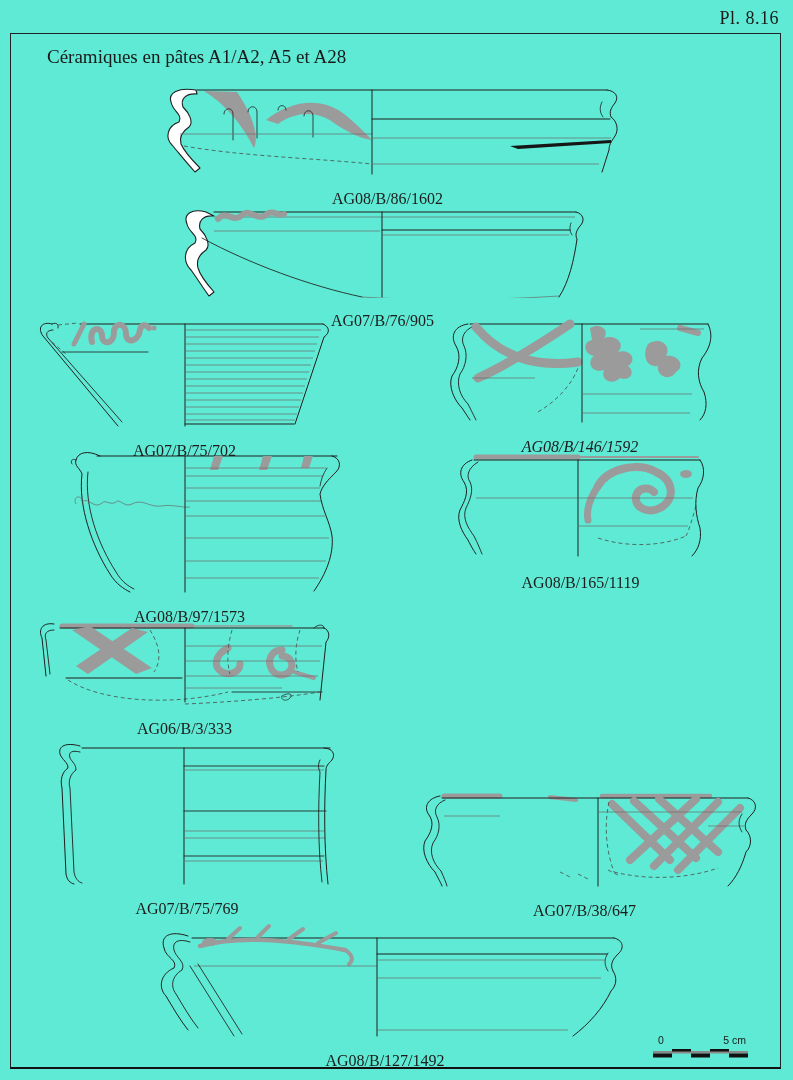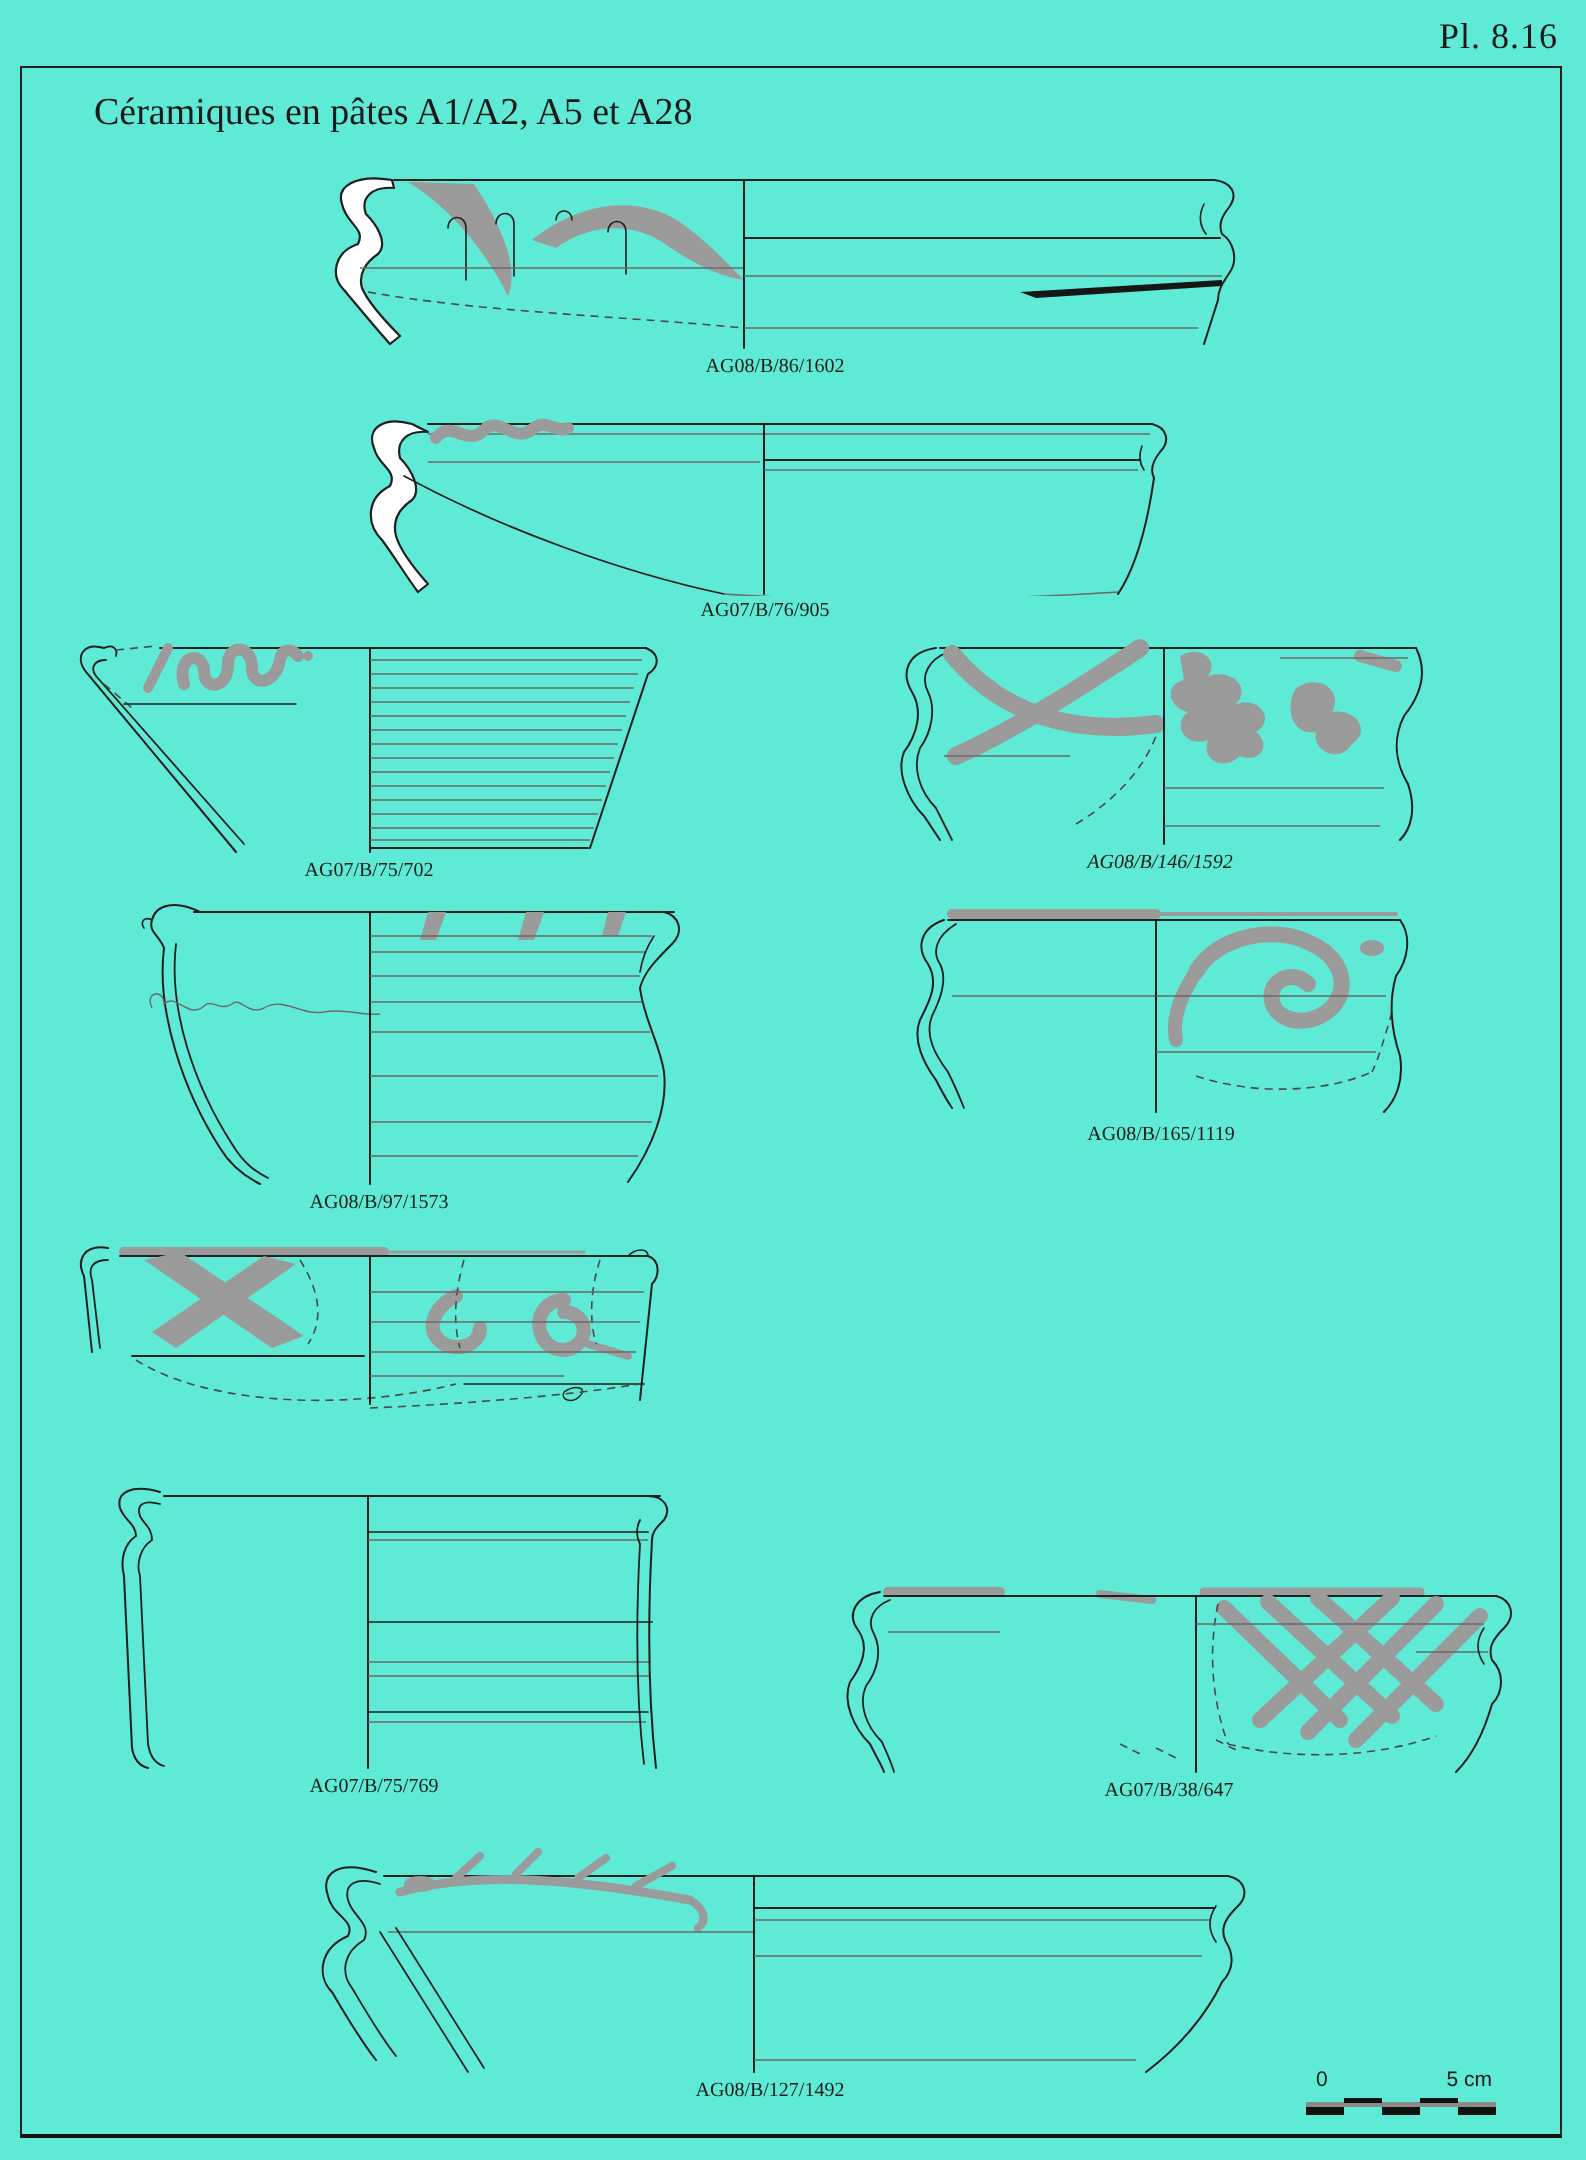--- a/index.html
+++ b/index.html
@@ -4,21 +4,21 @@
 <style>
   html,body{margin:0;padding:0;background:#e8e8e8;}
   #page{position:relative;width:793px;height:1080px;background:#5eead4;
         font-family:"Liberation Serif","DejaVu Serif",serif;color:#1a1a1a;overflow:hidden;}
   #plate-number{position:absolute;top:8px;right:14px;font-size:18px;letter-spacing:.5px;}
   #frame{position:absolute;left:10px;top:33px;width:771px;height:1036px;
          border:1.3px solid #222;border-bottom:2.5px solid #111;box-sizing:border-box;}
   #plate-title{position:absolute;left:32px;top:46px;font-size:19px;margin-left:15px;}
   .vessel{position:absolute;}
   .vessel svg{display:block;}
-  .vlabel{font-size:10px;text-align:center;margin-top:2px;color:#1c1c1c;}
+  .vlabel{font-size:16px;text-align:center;margin-top:14px;color:#1c1c1c;}
   
   .ol{fill:none;stroke:#1f1f1f;stroke-width:1;stroke-linecap:round;}
   .pf{fill:#ffffff;stroke:#1f1f1f;stroke-width:1.1;stroke-linejoin:round;}
   .pt{fill:#9b9b9b;stroke:none;}
   .ptl{fill:none;stroke:#9b9b9b;stroke-linecap:round;}
   .dsh{fill:none;stroke:#4a4a4a;stroke-width:.8;stroke-dasharray:4 3;}
   .tn{fill:none;stroke:#6a6a6a;stroke-width:.7;}
   #scalebar{position:absolute;left:652px;top:1034px;width:98px;}
   #scalebar .lbls{display:flex;justify-content:space-between;font-size:10.5px;
                   font-family:"Liberation Sans","DejaVu Sans",sans-serif;padding:0 4px 1px 6px;}
@@ -163,20 +163,21 @@
       <path class="ptl" stroke-width="7" d="M250,34 C240,34 234,44 240,54 C246,62 258,60 260,50 C260,44 256,40 250,40"></path>
       <path class="ptl" stroke-width="4" d="M262,56 L282,62"></path>
       <path class="dsh" d="M200,14 C196,28 194,44 198,58 M268,14 C264,26 262,42 266,56"></path>
       <path class="tn" d="M153,30 H290 M153,45 H288 M153,60 H286 M153,72 H250"></path>
       <path class="ol" style="stroke-width:.8" d="M200,76 H290"></path>
       <path class="ol" d="M292,12 C298,14 298,22 294,26 L288,84"></path>
       <path class="ol" style="stroke-width:.8" d="M282,12 C286,8 292,8 292,12"></path>
       <path class="ol" style="stroke-width:.7" d="M250,80 C256,76 262,78 258,82 C254,86 248,84 250,80"></path>
       <path class="dsh" d="M153,88 C200,86 250,82 288,76"></path>
     </svg>
+    <div class="vlabel">AG06/B/3/333</div>
   </div>
 
 
   <div class="vessel" style="left:32px;top:736px;width:310px;">
     <svg width="310" height="150" viewBox="0 0 310 150">
       <path class="ol" d="M50,12 H298"></path>
       <path class="ol" d="M48,10 C34,6 26,10 28,18 C30,24 36,26 36,32 C30,36 28,44 30,52 L34,138 C35,144 38,147 42,148"></path>
       <path class="ol" style="stroke-width:.9" d="M48,16 C40,14 36,16 38,22 C40,26 44,28 44,34 C38,38 36,46 38,52 L42,136 C43,142 46,146 50,147"></path>
       <path class="ol" d="M152,12 V148"></path>
       <path class="ol" style="stroke-width:.85" d="M152,30 H292 M152,75 H294 M152,120 H292"></path>

